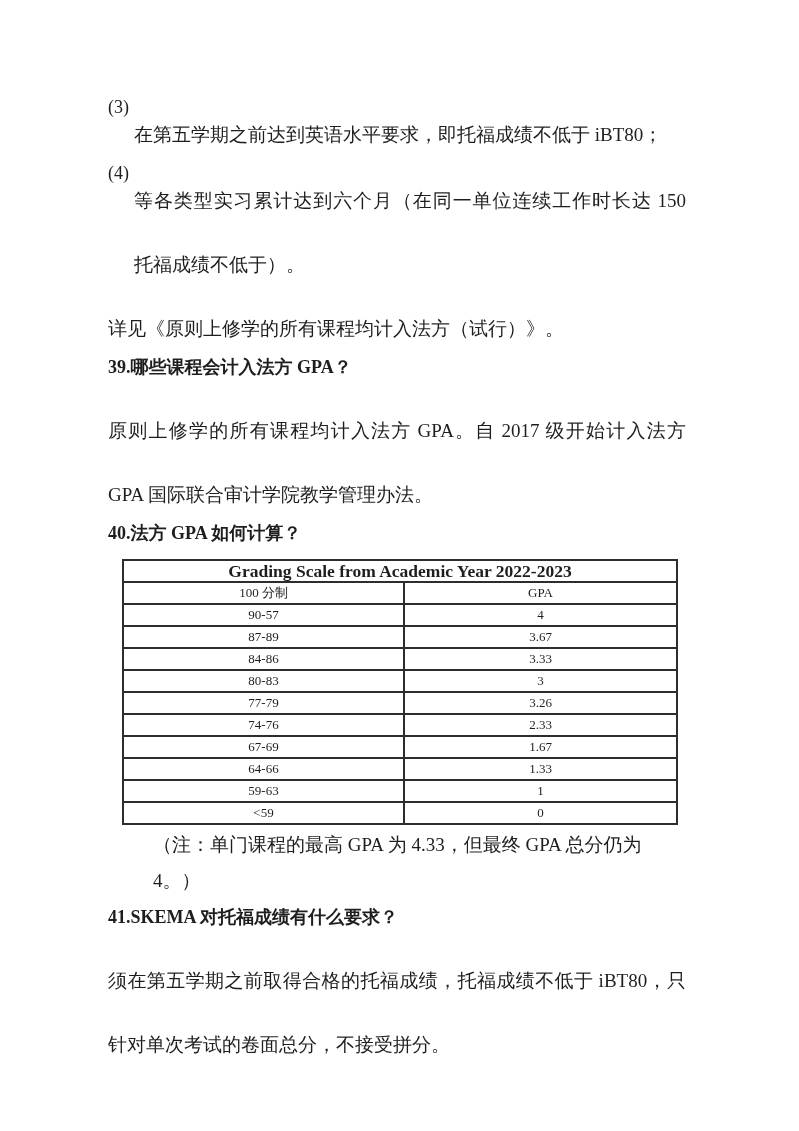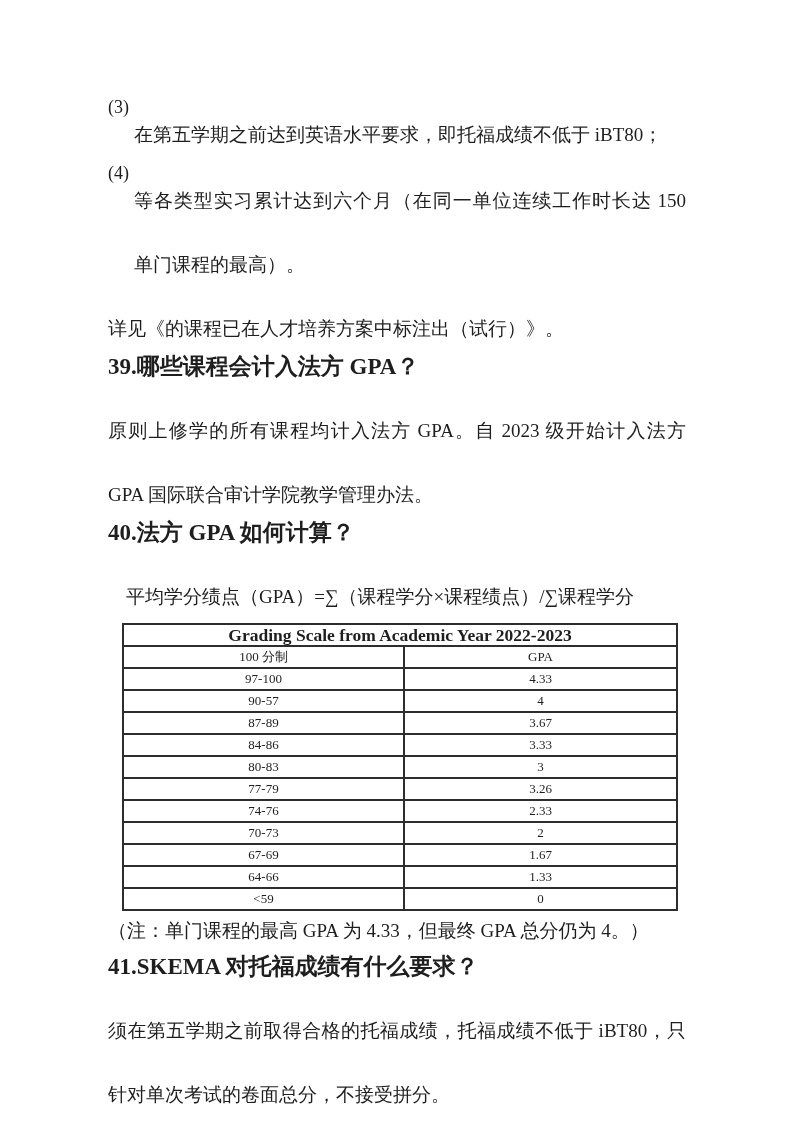--- a/index.html
+++ b/index.html
@@ -9,23 +9,23 @@
     font-family:"Liberation Serif","DejaVu Serif",serif; color:#1e1e1e;
     overflow:hidden;
   }
   .content { position:absolute; left:108px; top:89px; width:578px; }
   .ln { font-size:19px; line-height:36px; white-space:normal;margin-top:28px; }
   .jln { text-align:justify; text-align-last:justify; text-justify:inter-character; }
   .para { margin-bottom:2px; }
   .list-item { display:flex; margin-bottom:2px; }
   .marker { flex:0 0 26px; font-size:18px; line-height:36px; }
   .li-lines { flex:1; min-width:0; }
-  .heading { font-weight:bold; font-size:23px; line-height:36px; margin-bottom:2px; }
+  .heading { font-weight:bold; font-size:18px; line-height:36px; margin-bottom:2px; }
   .formula { padding-left:18px; }
-  .note-line { margin-top:2px; }
+  .note-line { margin-top:2px;margin-left:45px; }
   table.grading {
     border-collapse:collapse; width:554px; margin:8px 0 0 14px;
     table-layout:fixed;
   }
   table.grading th, table.grading td {
     border:2px solid #2d2d2d; text-align:center; vertical-align:middle;
     font-size:13px; line-height:20px; height:20px; padding:0;
     font-weight:normal; color:#1e1e1e;
   }
   table.grading th.ttl { font-weight:bold; font-size:17.5px; height:22px; }
@@ -41,54 +41,49 @@
       <span class="marker">(3)</span>
       <div class="li-lines">
           <div class="ln">在第五学期之前达到英语水平要求，即托福成绩不低于 iBT80；</div>
         </div>
     </div>
 
     <div class="list-item">
       <span class="marker">(4)</span>
       <div class="li-lines">
           <div class="ln jln">等各类型实习累计达到六个月（在同一单位连续工作时长达 150</div>
-          <div class="ln">单门课程的最高）。</div>
+          <div class="ln">托福成绩不低于）。</div>
         </div>
     </div>
 
-    <div class="ln para">详见《的课程已在人才培养方案中标注出（试行）》。</div>
+    <div class="ln para">详见《原则上修学的所有课程均计入法方（试行）》。</div>
 
     <div class="heading">39.哪些课程会计入法方 GPA？</div>
     <div class="para">
-        <div class="ln jln">原则上修学的所有课程均计入法方 GPA。自 2023 级开始计入法方</div>
+        <div class="ln jln">原则上修学的所有课程均计入法方 GPA。自 2017 级开始计入法方</div>
         <div class="ln">GPA 国际联合审计学院教学管理办法。</div>
       </div>
 
     <div class="heading">40.法方 GPA 如何计算？</div>
-    <div class="ln para formula">平均学分绩点（GPA）=∑（课程学分×课程绩点）/∑课程学分</div>
 
     <table class="grading">
       <colgroup>
           <col class="c1">
           <col class="c2">
         </colgroup>
       <thead>
         <tr>
           <th class="ttl" colspan="2">Grading Scale from Academic Year 2022-2023</th>
         </tr>
         <tr>
           <th>100 分制</th>
           <th>GPA</th>
         </tr>
       </thead>
       <tbody>
-          <tr>
-            <td>97-100</td>
-            <td>4.33</td>
-          </tr>
           <tr>
             <td>90-57</td>
             <td>4</td>
           </tr>
           <tr>
             <td>87-89</td>
             <td>3.67</td>
           </tr>
           <tr>
             <td>84-86</td>
@@ -100,30 +95,30 @@
           </tr>
           <tr>
             <td>77-79</td>
             <td>3.26</td>
           </tr>
           <tr>
             <td>74-76</td>
             <td>2.33</td>
           </tr>
           <tr>
-            <td>70-73</td>
-            <td>2</td>
-          </tr>
-          <tr>
             <td>67-69</td>
             <td>1.67</td>
           </tr>
           <tr>
             <td>64-66</td>
             <td>1.33</td>
+          </tr>
+          <tr>
+            <td>59-63</td>
+            <td>1</td>
           </tr>
           <tr>
             <td>&lt;59</td>
             <td>0</td>
           </tr>
         </tbody>
     </table>
 
     <div class="ln note-line">（注：单门课程的最高 GPA 为 4.33，但最终 GPA 总分仍为 4。）</div>
 

